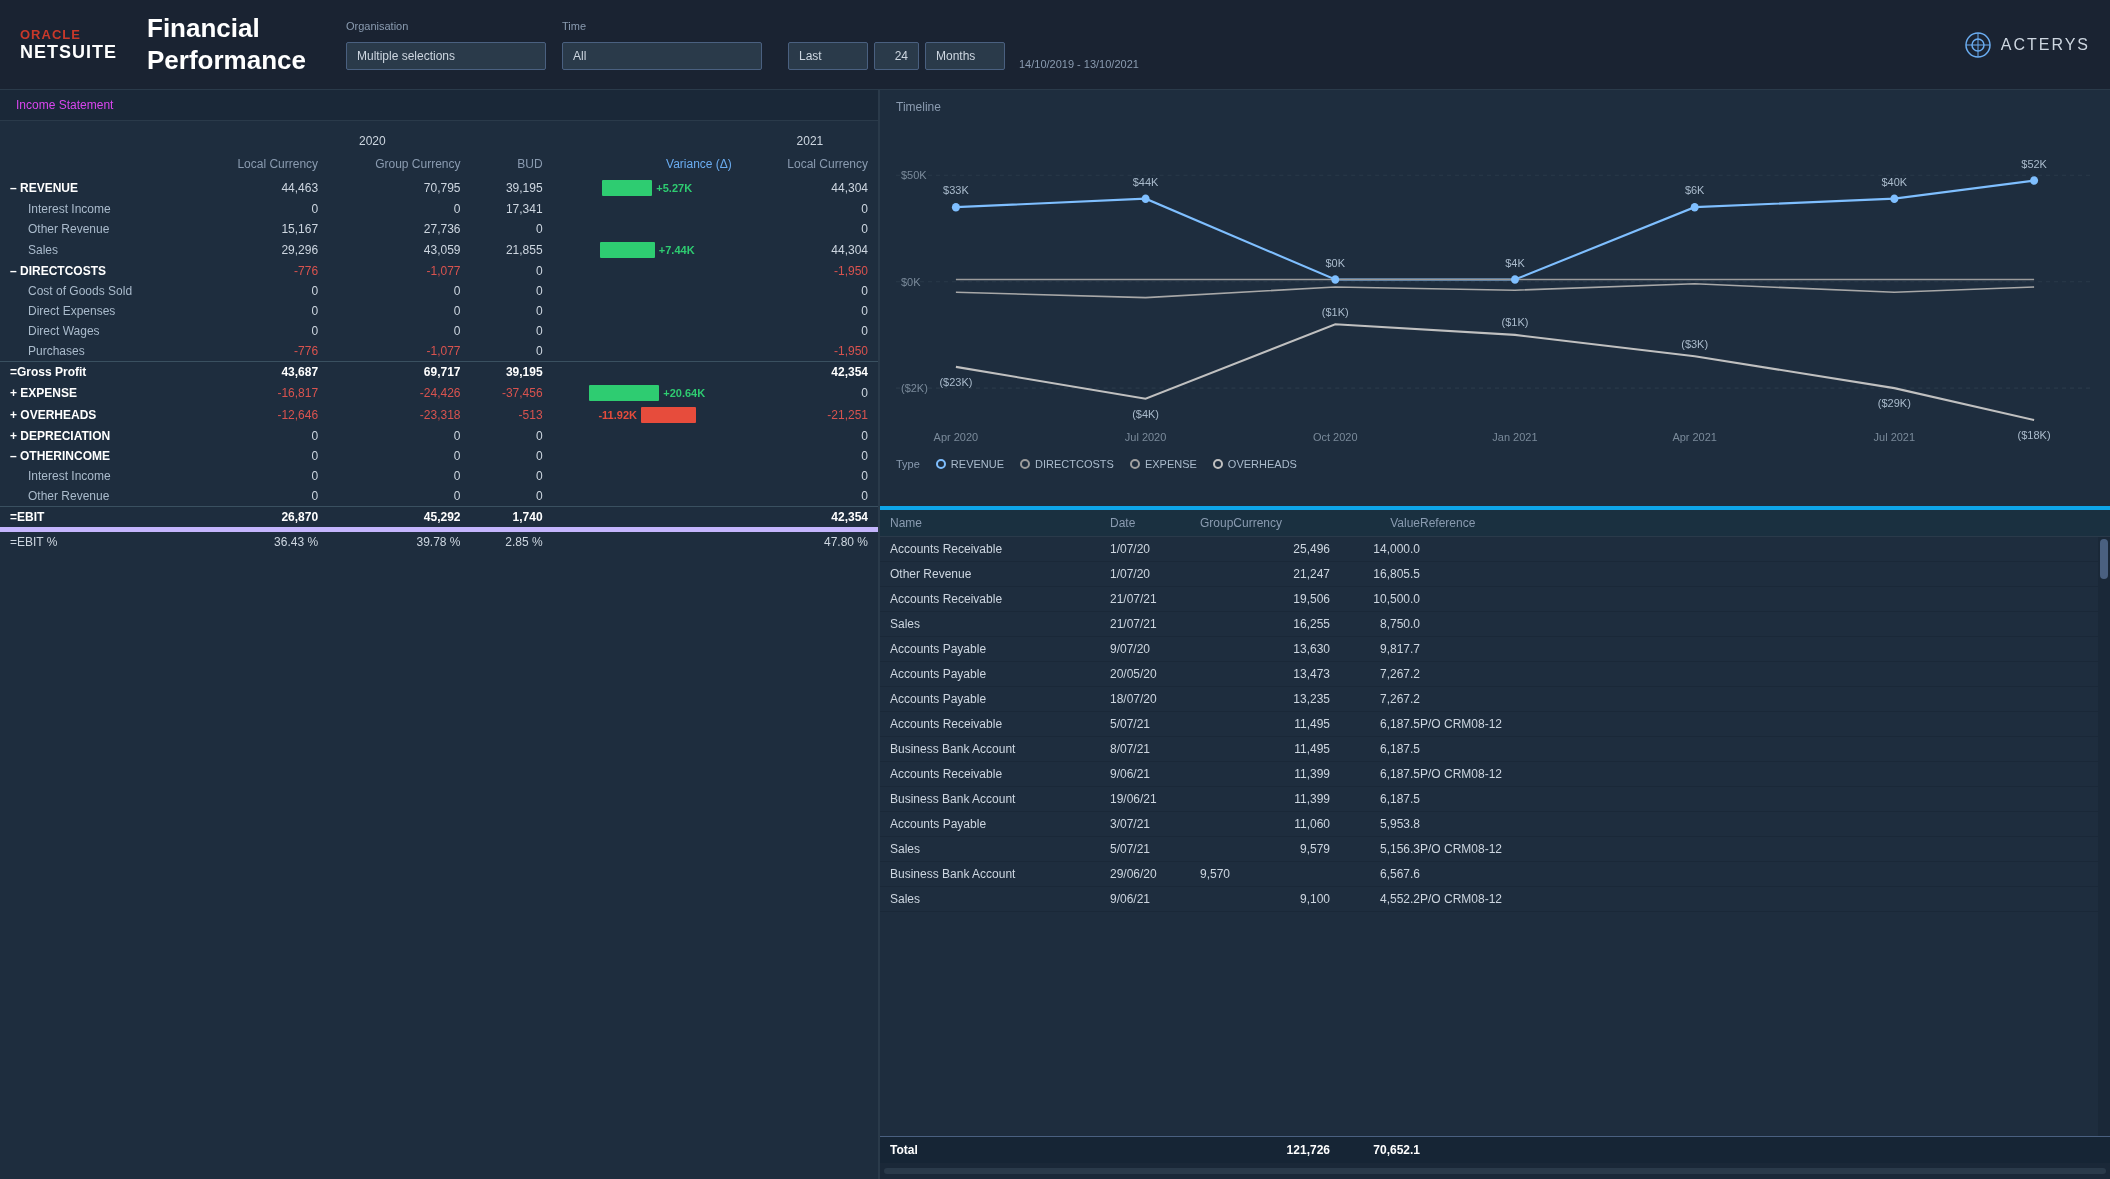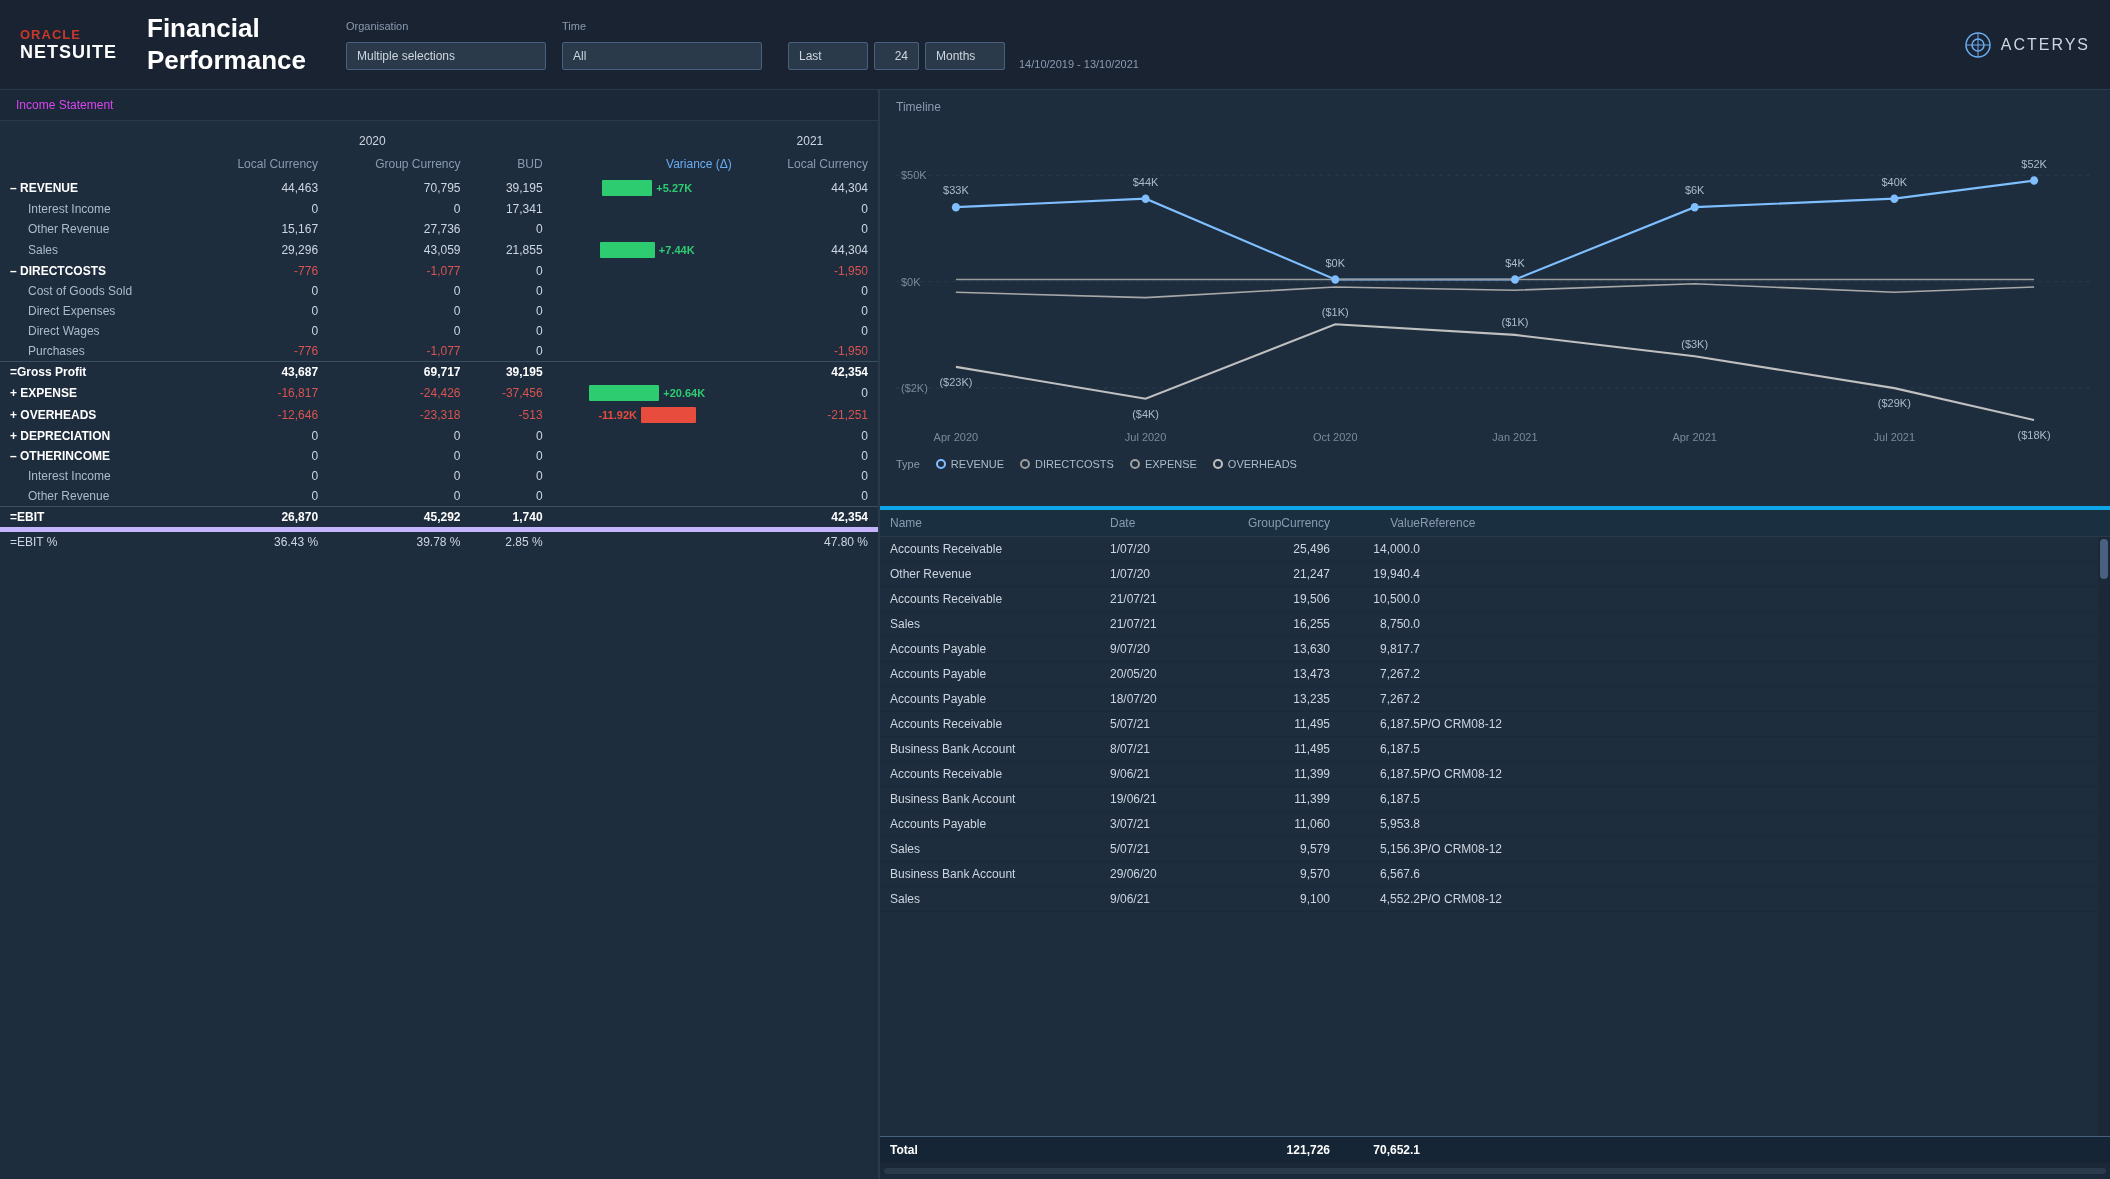--- a/index.html
+++ b/index.html
@@ -642,38 +642,38 @@
           <span class="legend-dot legend-dot-overhead"></span>
           <span>OVERHEADS</span>
         </div>
       </div>
     </div>
 
     <div class="data-table-section">
       <div class="data-table-header">
         <span>Name</span>
         <span>Date</span>
-        <span style="text-align:right;">GroupCurrency</span>
+        <span style="text-align:left;">GroupCurrency</span>
         <span style="text-align:right;">Value</span>
         <span>Reference</span>
       </div>
       <div class="data-table-inner">
         <div class="data-table-body" id="data-table-body">
         <div class="data-row">
               <span>Accounts Receivable</span>
               <span>1/07/20</span>
               <span style="text-align: right;">25,496</span>
               <span style="text-align: right;">14,000.0</span>
               <span></span>
             </div>
             <div class="data-row">
               <span>Other Revenue</span>
               <span>1/07/20</span>
               <span style="text-align: right;">21,247</span>
-              <span style="text-align: right;">19,940.4</span>
+              <span style="text-align: right;">16,805.5</span>
               <span></span>
             </div>
             <div class="data-row">
               <span>Accounts Receivable</span>
               <span>21/07/21</span>
               <span style="text-align: right;">19,506</span>
               <span style="text-align: right;">10,500.0</span>
               <span></span>
             </div>
             <div class="data-row">
@@ -742,21 +742,21 @@
             <div class="data-row">
               <span>Sales</span>
               <span>5/07/21</span>
               <span style="text-align: right;">9,579</span>
               <span style="text-align: right;">5,156.3</span>
               <span>P/O CRM08-12</span>
             </div>
             <div class="data-row">
               <span>Business Bank Account</span>
               <span>29/06/20</span>
-              <span style="text-align: right;">9,570</span>
+              <span style="">9,570</span>
               <span style="text-align: right;">6,567.6</span>
               <span></span>
             </div>
             <div class="data-row">
               <span>Sales</span>
               <span>9/06/21</span>
               <span style="text-align: right;">9,100</span>
               <span style="text-align: right;">4,552.2</span>
               <span>P/O CRM08-12</span>
             </div>

